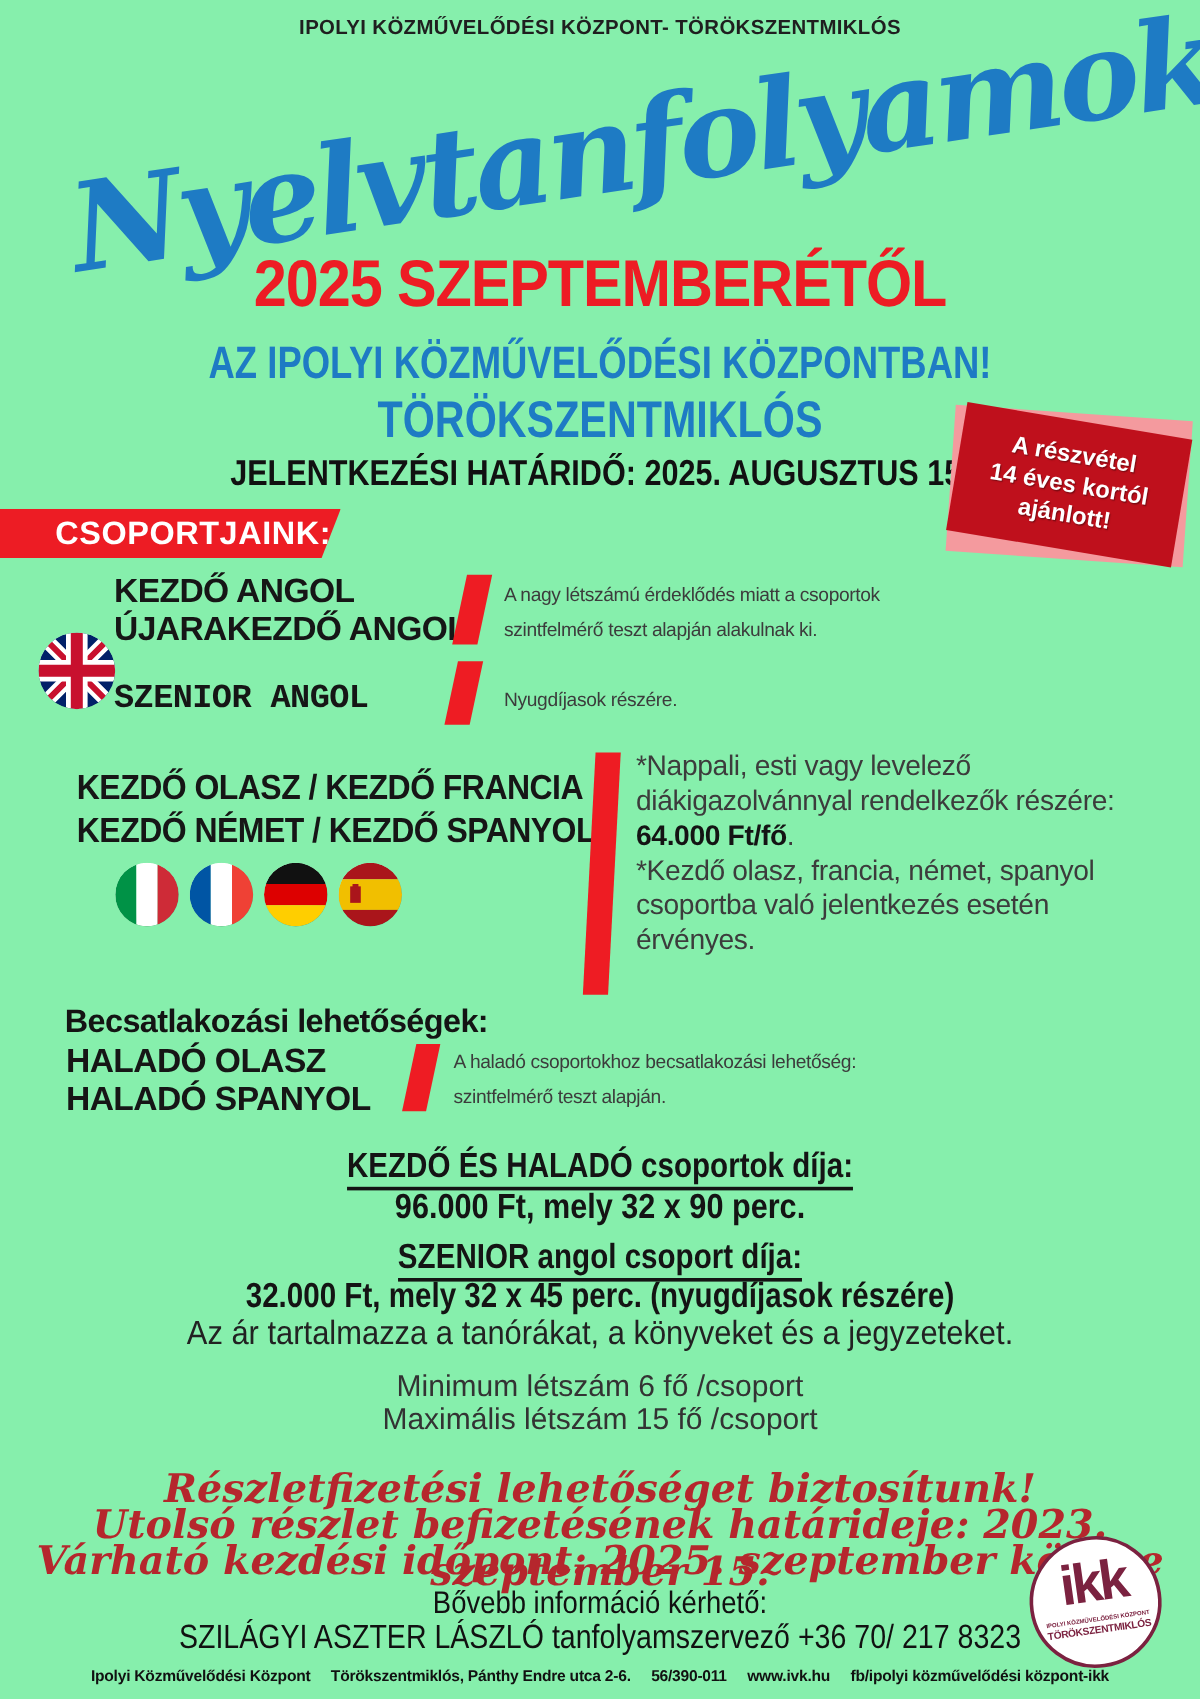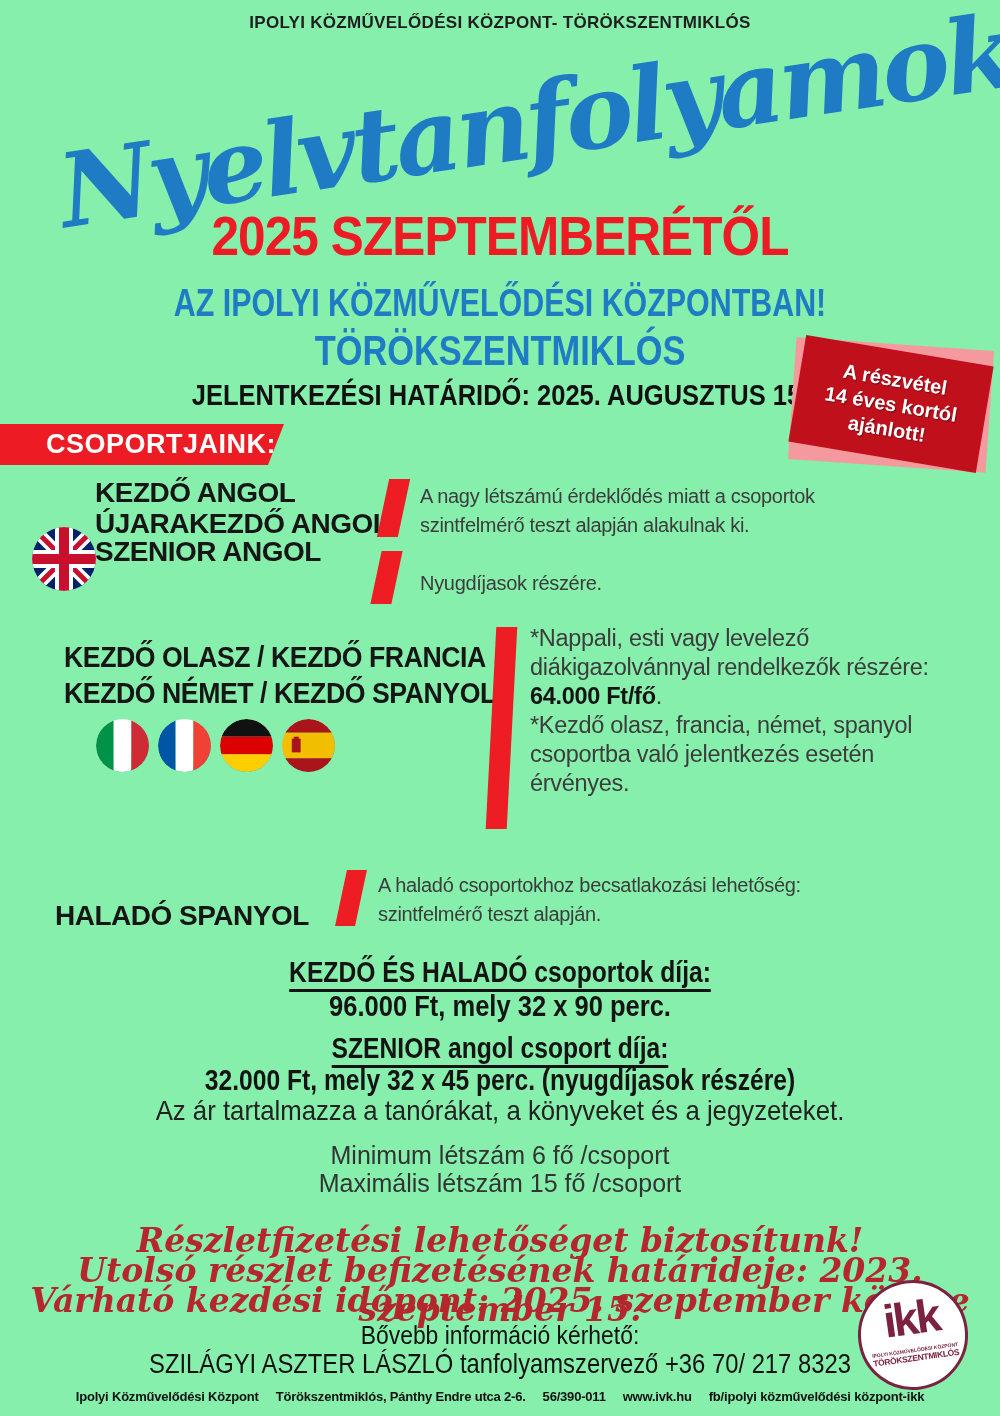--- a/index.html
+++ b/index.html
@@ -25,21 +25,21 @@
   .badge{left:790px;top:338px;width:210px;height:138px;}
   .badge-shadow{position:absolute;left:2px;top:6px;width:198px;height:122px;background:#f49a9e;transform:rotate(4deg);}
   .badge-main{position:absolute;left:6px;top:12px;width:190px;height:108px;background:#bf101c;transform:rotate(9.5deg);
       display:flex;flex-direction:column;justify-content:center;align-items:center;}
   .badge-main div{color:#fff;font-weight:bold;font-size:20px;line-height:25px;text-shadow:1px 1px 1px rgba(0,0,0,.35);}
   
   .banner{left:0;top:424px;width:284px;height:41px;background:#ed1c24;
       clip-path:polygon(0 0,100% 0,calc(100% - 16px) 100%,0 100%);
       color:#fff;font-weight:bold;font-size:27px;line-height:41px;padding-left:46px;box-sizing:border-box;letter-spacing:.5px;}
   .gname{font-weight:bold;font-size:28px;color:#161616;letter-spacing:-.5px;white-space:nowrap;}
-  .note{font-size:20px;color:#3c3c3c;line-height:29px;letter-spacing:-.3px;white-space:nowrap;text-align:center;}
+  .note{font-size:16px;color:#3c3c3c;line-height:29px;letter-spacing:-.3px;white-space:nowrap;text-align:center;}
   .xbar{background:#ee1c23;transform:skewX(-12deg);}
   .flag{border-radius:50%;overflow:hidden;position:absolute;
         box-shadow:inset -4px -7px 9px rgba(0,0,0,.28), inset 3px 4px 6px rgba(255,255,255,.35);}
   .flag svg{display:block;}
   .disc{left:530px;top:624px;width:460px;color:#3c3c3c;font-size:23.5px;line-height:29px;letter-spacing:-.3px;}
   .disc .t{font-weight:bold;color:#141414;font-size:24px;}
   .disc b{color:#141414;}
   .joint{left:54px;top:836px;font-weight:bold;font-size:27px;color:#141414;letter-spacing:-.5px;}
   .price-h{font-size:29px;font-weight:bold;color:#141414;}
   .price-h span{border-bottom:3px solid #141414;padding-bottom:1px;}
@@ -79,21 +79,21 @@
       <div>A részvétel</div>
       <div>14 éves kortól</div>
       <div>ajánlott!</div>
     </div>
   </div>
 
   <div class="abs banner">CSOPORTJAINK:</div>
 
   <div class="abs gname" style="left:95px;top:477px;">KEZDŐ ANGOL</div>
   <div class="abs gname" style="left:95px;top:508px;">ÚJARAKEZDŐ ANGOL</div>
-  <div class="abs gname" style="left:95px;top:536px;">SZENIOR ANGOL</div>
+  <div class="abs gname" style="left:95px;top:567px;font-family:Liberation Mono, monospace;">SZENIOR ANGOL</div>
 
   <div class="flag" style="left:32px;top:527px;width:64px;height:64px;">
     <svg width="64" height="64" viewBox="0 0 64 64">
       <defs>
           <clipPath id="ukc">
             <circle cx="32" cy="32" r="32"></circle>
           </clipPath>
         </defs>
       <g clip-path="url(#ukc)">
         <rect width="64" height="64" fill="#012169"></rect>
@@ -177,20 +177,22 @@
   <div class="abs" style="left:491px;top:627px;width:21px;height:202px;background:#ee1c23;transform:skewX(-3deg);"></div>
   <div class="abs disc">
     <div>*Nappali, esti vagy levelező</div>
     <div>diákigazolvánnyal rendelkezők részére:</div>
     <div><b>64.000 Ft/fő</b><span>.</span></div>
     <div>*Kezdő olasz, francia, német, spanyol</div>
     <div>csoportba való jelentkezés esetén</div>
     <div>érvényes.</div>
   </div>
 
+  <div class="abs joint">Becsatlakozási lehetőségek:</div>
+  <div class="abs gname" style="left:55px;top:868px;">HALADÓ OLASZ</div>
   <div class="abs gname" style="left:55px;top:900px;">HALADÓ SPANYOL</div>
   <div class="abs xbar" style="left:341px;top:870px;width:20px;height:56px;"></div>
   <div class="abs note" style="left:378px;top:900px;">szintfelmérő teszt alapján.</div>
   <div class="abs note" style="left:378px;top:871px;">A haladó csoportokhoz becsatlakozási lehetőség:</div>
 
   <div class="row price-h cx85" style="top:956px;"><span>KEZDŐ ÉS HALADÓ csoportok díja:</span></div>
   <div class="row price-p cx88" style="top:990px;">96.000 Ft, mely 32 x 90 perc.</div>
   <div class="row price-h cx85" style="top:1032px;"><span>SZENIOR angol csoport díja:</span></div>
   <div class="row price-p cx85" style="top:1064px;">32.000 Ft, mely 32 x 45 perc. (nyugdíjasok részére)</div>
   <div class="row price-note cx92" style="top:1095px;">Az ár tartalmazza a tanórákat, a könyveket és a jegyzeteket.</div>

